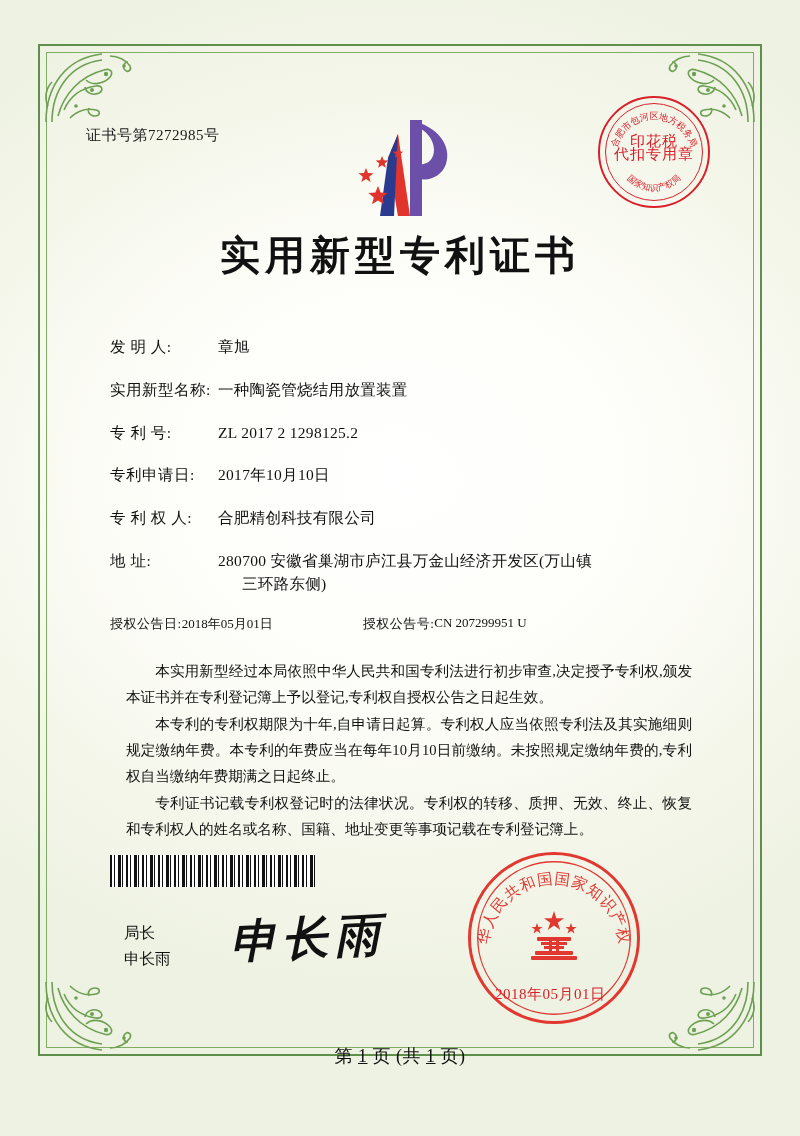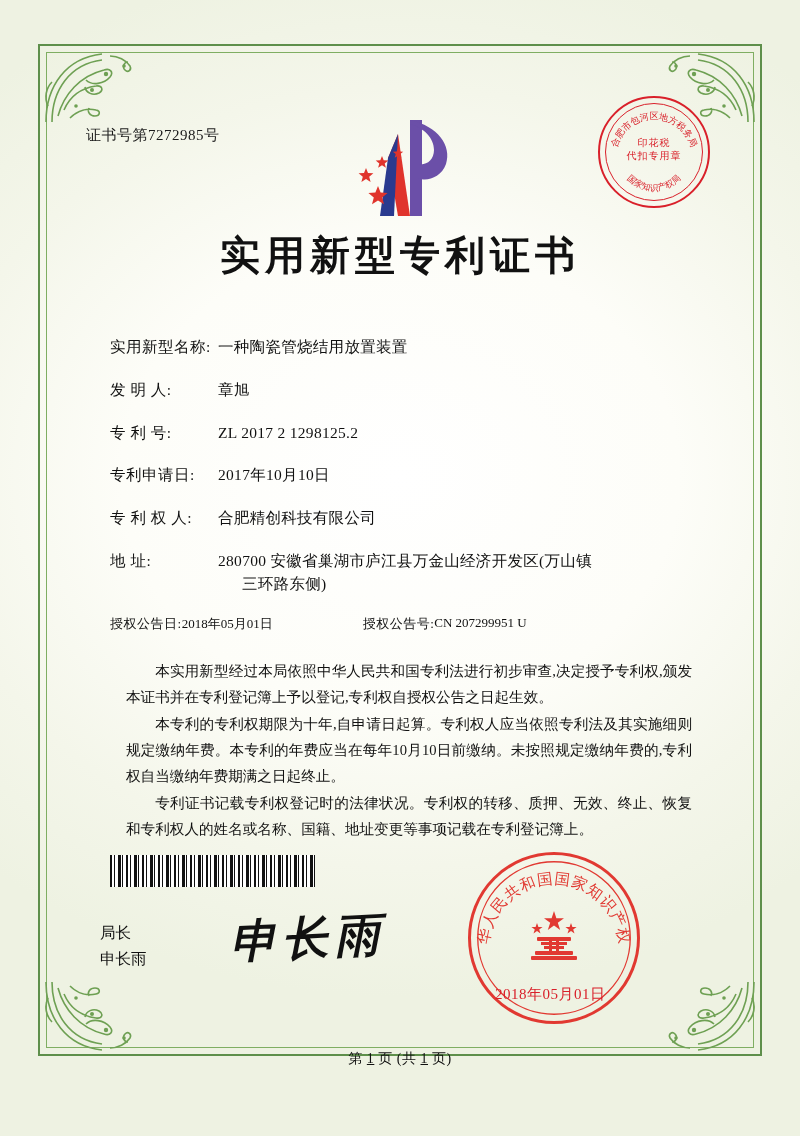--- a/index.html
+++ b/index.html
@@ -87,24 +87,24 @@
   .seal-top .arc-text {
     position: absolute;
     left: 0; top: 0; width: 100%; height: 100%;
   }
   .seal-top .arc-text svg { width: 100%; height: 100%; }
   .seal-top .mid {
     position: absolute;
     left: 0; top: 38px;
     width: 100%;
     text-align: center;
-    font-size: 10px;
+    font-size: 15px;
     line-height: 13px;
     letter-spacing: 1px;
-    font-family: Liberation Sans, sans-serif;
+    font-family: Liberation Mono, monospace;
   }
 
   .doc-title {
     position: absolute;
     left: 0; top: 228px;
     width: 800px;
     text-align: center;
     font-size: 40px;
     font-weight: bold;
     letter-spacing: 5px;
@@ -176,21 +176,21 @@
       #fff 5px, #fff 8px,
       #111 8px, #111 11px,
       #fff 11px, #fff 12px,
       #111 12px, #111 13px,
       #fff 13px, #fff 16px
     );
   }
 
   .signature-block {
     position: absolute;
-    left: 100px; top: 920px;
+    left: 124px; top: 920px;
     font-size: 15.5px;
     line-height: 26px;
     color: #111;
   }
 
   .signature-script {
     position: absolute;
     left: 230px; top: 908px;
     font-size: 46px;
     color: #111;
@@ -228,21 +228,21 @@
     color: #d9202a;
     letter-spacing: 0.5px;
     font-family: "Liberation Serif", "DejaVu Serif", serif;
   }
 
   .footer {
     position: absolute;
     left: 0; bottom: 68px;
     width: 800px;
     text-align: center;
-    font-size: 14px;
+    font-size: 18px;
     color: #111;
     letter-spacing: 0.5px;
   }
   .footer u { text-decoration: underline; }
 </style>
 </head>
 <body>
 
 <div class="page">
 
@@ -363,27 +363,27 @@
       <div>印花税</div>
       <div>代扣专用章</div>
     </div>
   </div>
 
   <div class="doc-title">实用新型专利证书</div>
 
   <div class="fields">
 
     <div class="field-row">
+      <div class="field-label">发 明 人:</div>
+      <div class="field-value">章旭</div>
+    </div>
+
+    <div class="field-row">
       <div class="field-label">实用新型名称:</div>
       <div class="field-value">一种陶瓷管烧结用放置装置</div>
-    </div>
-
-    <div class="field-row">
-      <div class="field-label">发 明 人:</div>
-      <div class="field-value">章旭</div>
     </div>
 
     <div class="field-row">
       <div class="field-label">专 利 号:</div>
       <div class="field-value">ZL 2017 2 1298125.2</div>
     </div>
 
     <div class="field-row">
       <div class="field-label">专利申请日:</div>
       <div class="field-value">2017年10月10日</div>

